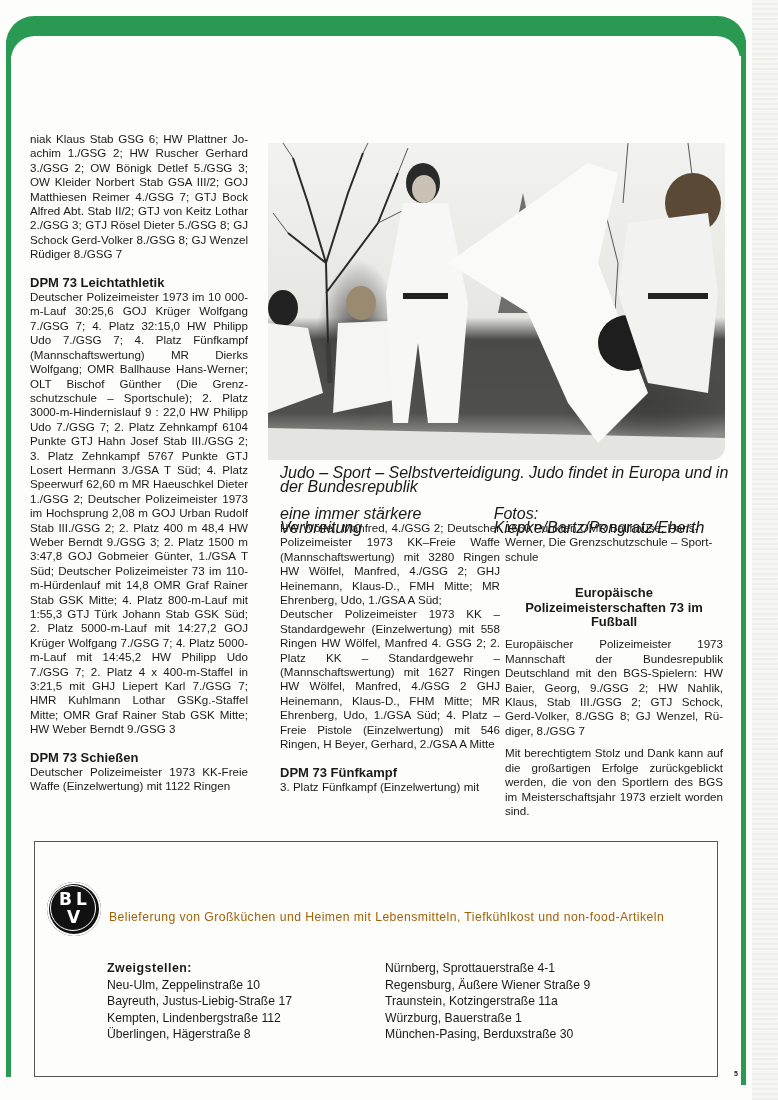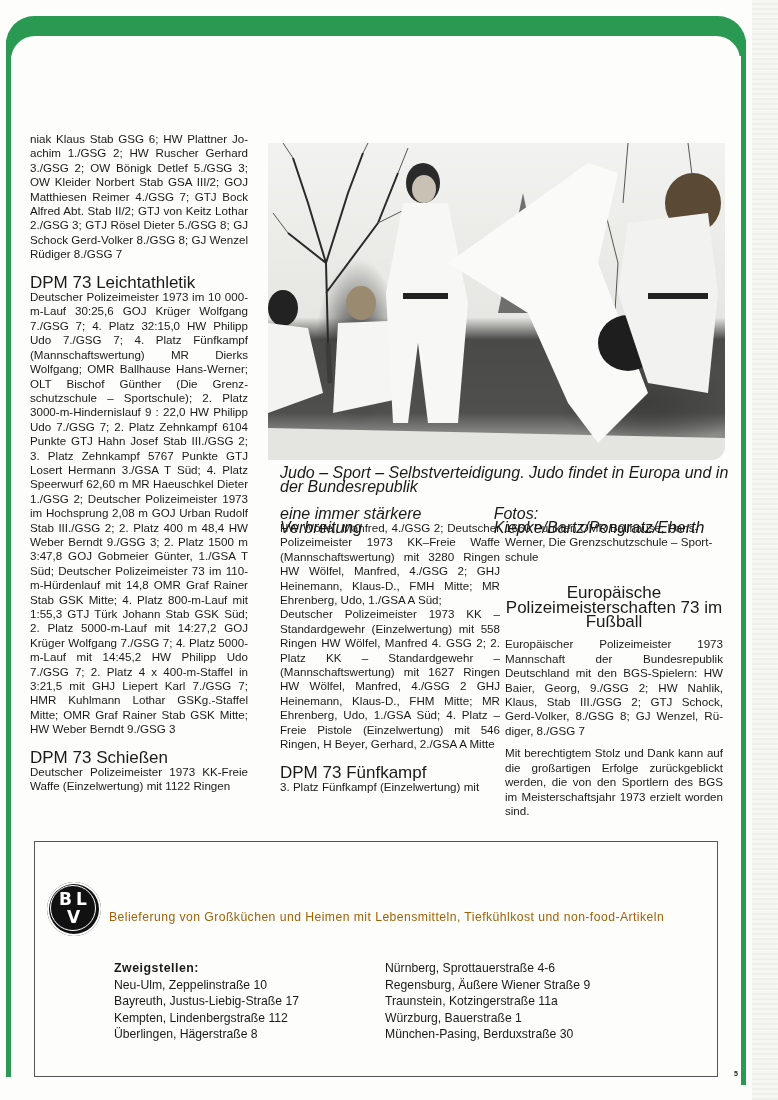--- a/index.html
+++ b/index.html
@@ -30,21 +30,21 @@
   }
   .green-right {
     position: absolute; left: 741px; top: 40px; width: 5px; height: 1045px;
     background: #2a9a52;
   }
   .col {
     position: absolute; font-size: 11.6px; line-height: 14.4px;
     text-align: justify; hyphens: manual;
   }
   .col p { margin: 0; }
-  .col h3 { margin: 0; font-size: 17px; font-weight: normal; line-height: 14.4px; }
+  .col h3 { margin: 0; font-size: 13px; font-weight: bold; line-height: 14.4px; }
   .col1 { left: 30px; top: 132px; width: 218px; }
   .col2 { left: 280px; top: 521px; width: 220px; }
   .col3 { left: 505px; top: 521px; width: 218px; }
   .gap { height: 14px; }
   .gap-s { height: 8px; }
 
   .photo {
     position: absolute; left: 268px; top: 143px; width: 457px; height: 317px;
     border-radius: 0 0 14px 0;
     overflow: hidden;
@@ -86,21 +86,21 @@
     font-family: "DejaVu Sans", sans-serif; font-weight: bold; font-size: 20.5px;
     letter-spacing: -0.2px; color: #111;
   }
   .ad-sub {
     position: absolute; left: 74px; top: 68px;
     font-size: 12.2px; letter-spacing: 0.45px; color: #a16207;
   }
   .branches {
     position: absolute; top: 118px; font-size: 12.2px; line-height: 16.6px;
   }
-  .branches.left { left: 79px; }
+  .branches.left { left: 72px; }
   .branches.right { left: 350px; }
   .branches h4 { margin: 0; font-size: 12.4px; font-weight: bold; letter-spacing: .5px; }
   .branches div { white-space: nowrap; }
   .page-num {
     position: absolute; left: 734px; top: 1070px;
     font-size: 7px; font-weight: bold;
   }
 </style>
 </head>
 <body>
@@ -193,21 +193,21 @@
   </div>
   <div class="ad-sub">Belieferung von Großküchen und Heimen mit Lebensmitteln, Tiefkühlkost und non-food-Artikeln</div>
   <div class="branches left">
     <h4>Zweigstellen:</h4>
     <div>Neu-Ulm, Zeppelinstraße 10</div>
     <div>Bayreuth, Justus-Liebig-Straße 17</div>
     <div>Kempten, Lindenbergstraße 112</div>
     <div>Überlingen, Hägerstraße 8</div>
   </div>
   <div class="branches right">
-    <div>Nürnberg, Sprottauerstraße 4-6</div>
+    <div>Nürnberg, Sprottauerstraße 4-1</div>
     <div>Regensburg, Äußere Wiener Straße 9</div>
     <div>Traunstein, Kotzingerstraße 11a</div>
     <div>Würzburg, Bauerstraße 1</div>
     <div>München-Pasing, Berduxstraße 30</div>
   </div>
 </div>
 
 <div class="page-num">5</div>
 
 </body></html>

